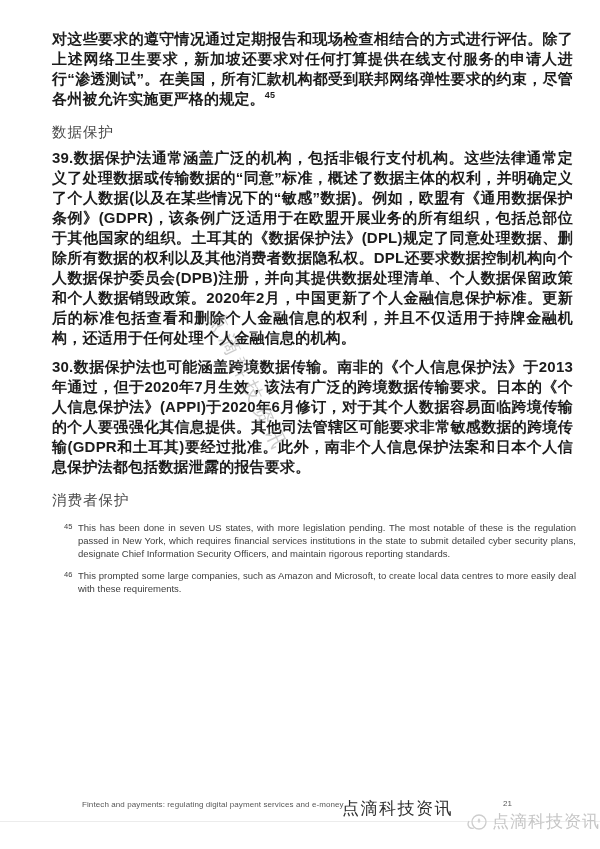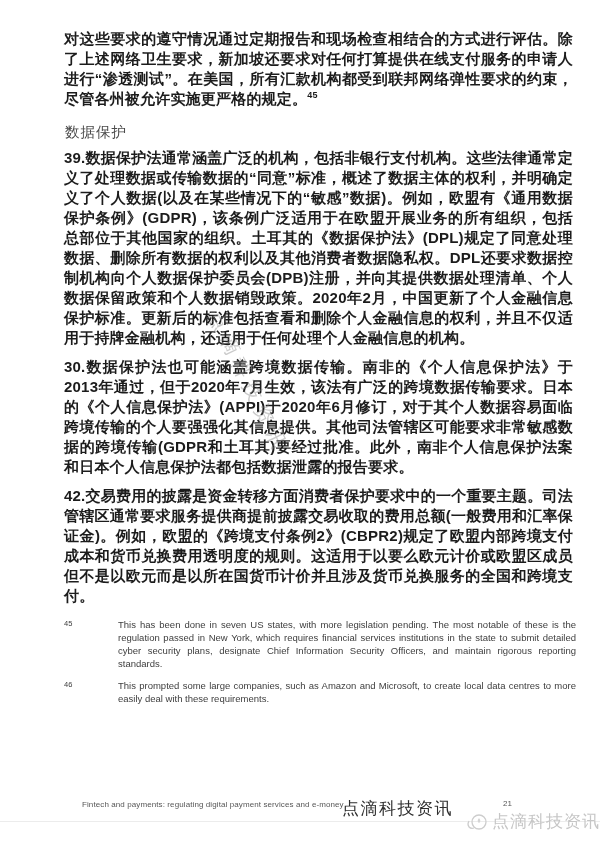--- a/index.html
+++ b/index.html
@@ -10,30 +10,30 @@
     overflow:hidden;
     font-family:"Liberation Sans", sans-serif;
     color:#1c1c1c;
     box-sizing:border-box;
   }
   .content{
     position:absolute;
     top:29px;left:48px;right:27px;
   }
   p.body{
-    margin:0 0 9px 16px;
+    margin:0 0 9px 4px;
     font-size:15px;
     line-height:20px;
     font-weight:700;
     text-align:justify;
     color:#1c1c1c;
     letter-spacing:0.2px;
   }
   h2.sec{
-    margin:14px 0 7px 17px;
+    margin:14px 0 7px 4px;
     font-size:14.5px;
     line-height:18px;
     font-weight:400;
     color:#4a4a4a;
     letter-spacing:1px;
   }
   sup.fnref{
     font-size:9px;
     font-weight:700;
     vertical-align:super;
@@ -52,21 +52,20 @@
     color:#3d3d3d;
     line-height:11px;
   }
   .fn-text{
     flex:1;
     font-size:9.5px;
     line-height:13px;
     color:#3d3d3d;
     text-align:justify;
     margin-right:-3px;
-    margin-left:40px;
   }
   .footer{
     position:absolute;
     top:797px;left:0;right:0;height:22px;
   }
   .f-left{
     position:absolute;left:82px;top:3px;
     font-size:8px;color:#575757;letter-spacing:0.1px;
   }
   .f-center{
@@ -112,23 +111,23 @@
   <div class="content">
 
     <p class="body"><span>对这些要求的遵守情况通过定期报告和现场检查相结合的方式进行评估。除了上述网络卫生要求，新加坡还要求对任何打算提供在线支付服务的申请人进行“渗透测试”。在美国，所有汇款机构都受到联邦网络弹性要求的约束，尽管各州被允许实施更严格的规定。</span><sup class="fnref">45</sup></p>
 
     <h2 class="sec">数据保护</h2>
 
     <p class="body"><span>39.</span><span>数据保护法通常涵盖广泛的机构，包括非银行支付机构。这些法律通常定义了处理数据或传输数据的“同意”标准，概述了数据主体的权利，并明确定义了个人数据(以及在某些情况下的“敏感”数据)。例如，欧盟有《通用数据保护条例》(GDPR)，该条例广泛适用于在欧盟开展业务的所有组织，包括总部位于其他国家的组织。土耳其的《数据保护法》(DPL)规定了同意处理数据、删除所有数据的权利以及其他消费者数据隐私权。DPL还要求数据控制机构向个人数据保护委员会(DPB)注册，并向其提供数据处理清单、个人数据保留政策和个人数据销毁政策。2020年2月，中国更新了个人金融信息保护标准。更新后的标准包括查看和删除个人金融信息的权利，并且不仅适用于持牌金融机构，还适用于任何处理个人金融信息的机构。</span></p>
 
     <p class="body"><span>30.</span><span>数据保护法也可能涵盖跨境数据传输。南非的《个人信息保护法》于2013年通过，但于2020年7月生效，该法有广泛的跨境数据传输要求。日本的《个人信息保护法》(APPI)于2020年6月修订，对于其个人数据容易面临跨境传输的个人要强强化其信息提供。其他司法管辖区可能要求非常敏感数据的跨境传输(GDPR和土耳其)要经过批准。此外，南非个人信息保护法案和日本个人信息保护法都包括数据泄露的报告要求。</span></p>
 
+    <h2 class="sec">消费者保护</h2>
 
 
-    <p class="body"><span>42.</span><span>交易费用的披露是资金转移方面消费者保护要求中的一个重要主题。司法管辖区通常要求服务提供商提前披露交易收取的费用总额(一般费用和汇率保证金)。例如，欧盟的《跨境支付条例2》(CBPR2)规定了欧盟内部跨境支付成本和货币兑换费用透明度的规则。这适用于以要么欧元计价或欧盟区成员但不是以欧元而是以所在国货币计价并且涉及货币兑换服务的全国和跨境支付。</span></p>
 
     <div class="footnotes">
       <div class="footnote">
         <span class="fn-marker">45</span>
         <div class="fn-text">This has been done in seven US states, with more legislation pending. The most notable of these is the regulation passed in New York, which requires financial services institutions in the state to submit detailed cyber security plans, designate Chief Information Security Officers, and maintain rigorous reporting standards.</div>
       </div>
       <div class="footnote">
         <span class="fn-marker">46</span>
         <div class="fn-text">This prompted some large companies, such as Amazon and Microsoft, to create local data centres to more easily deal with these requirements.</div>
       </div>

